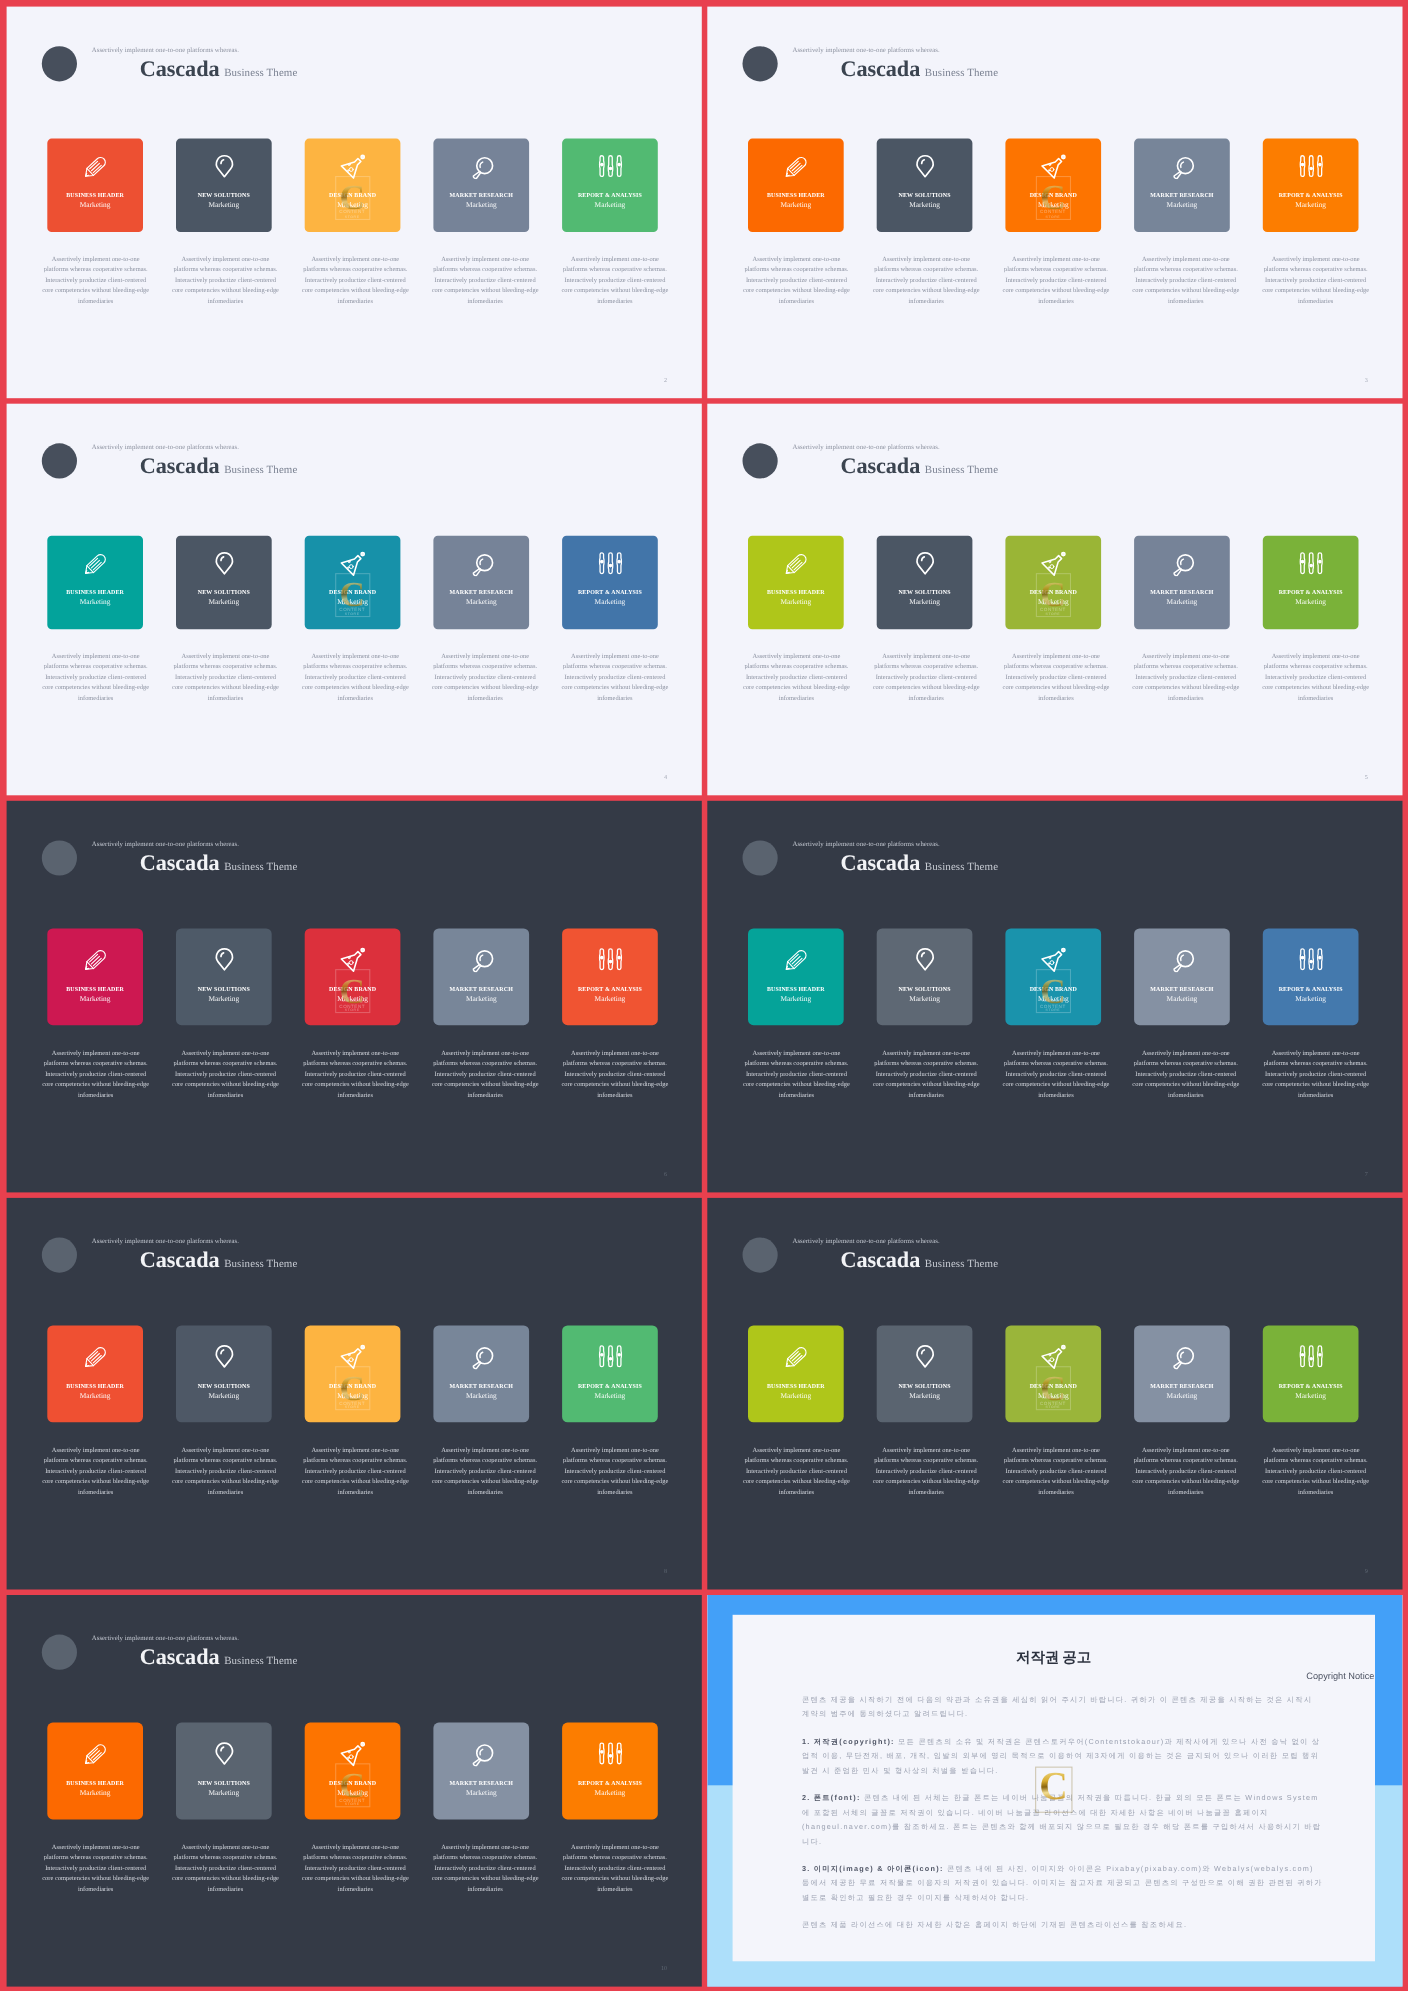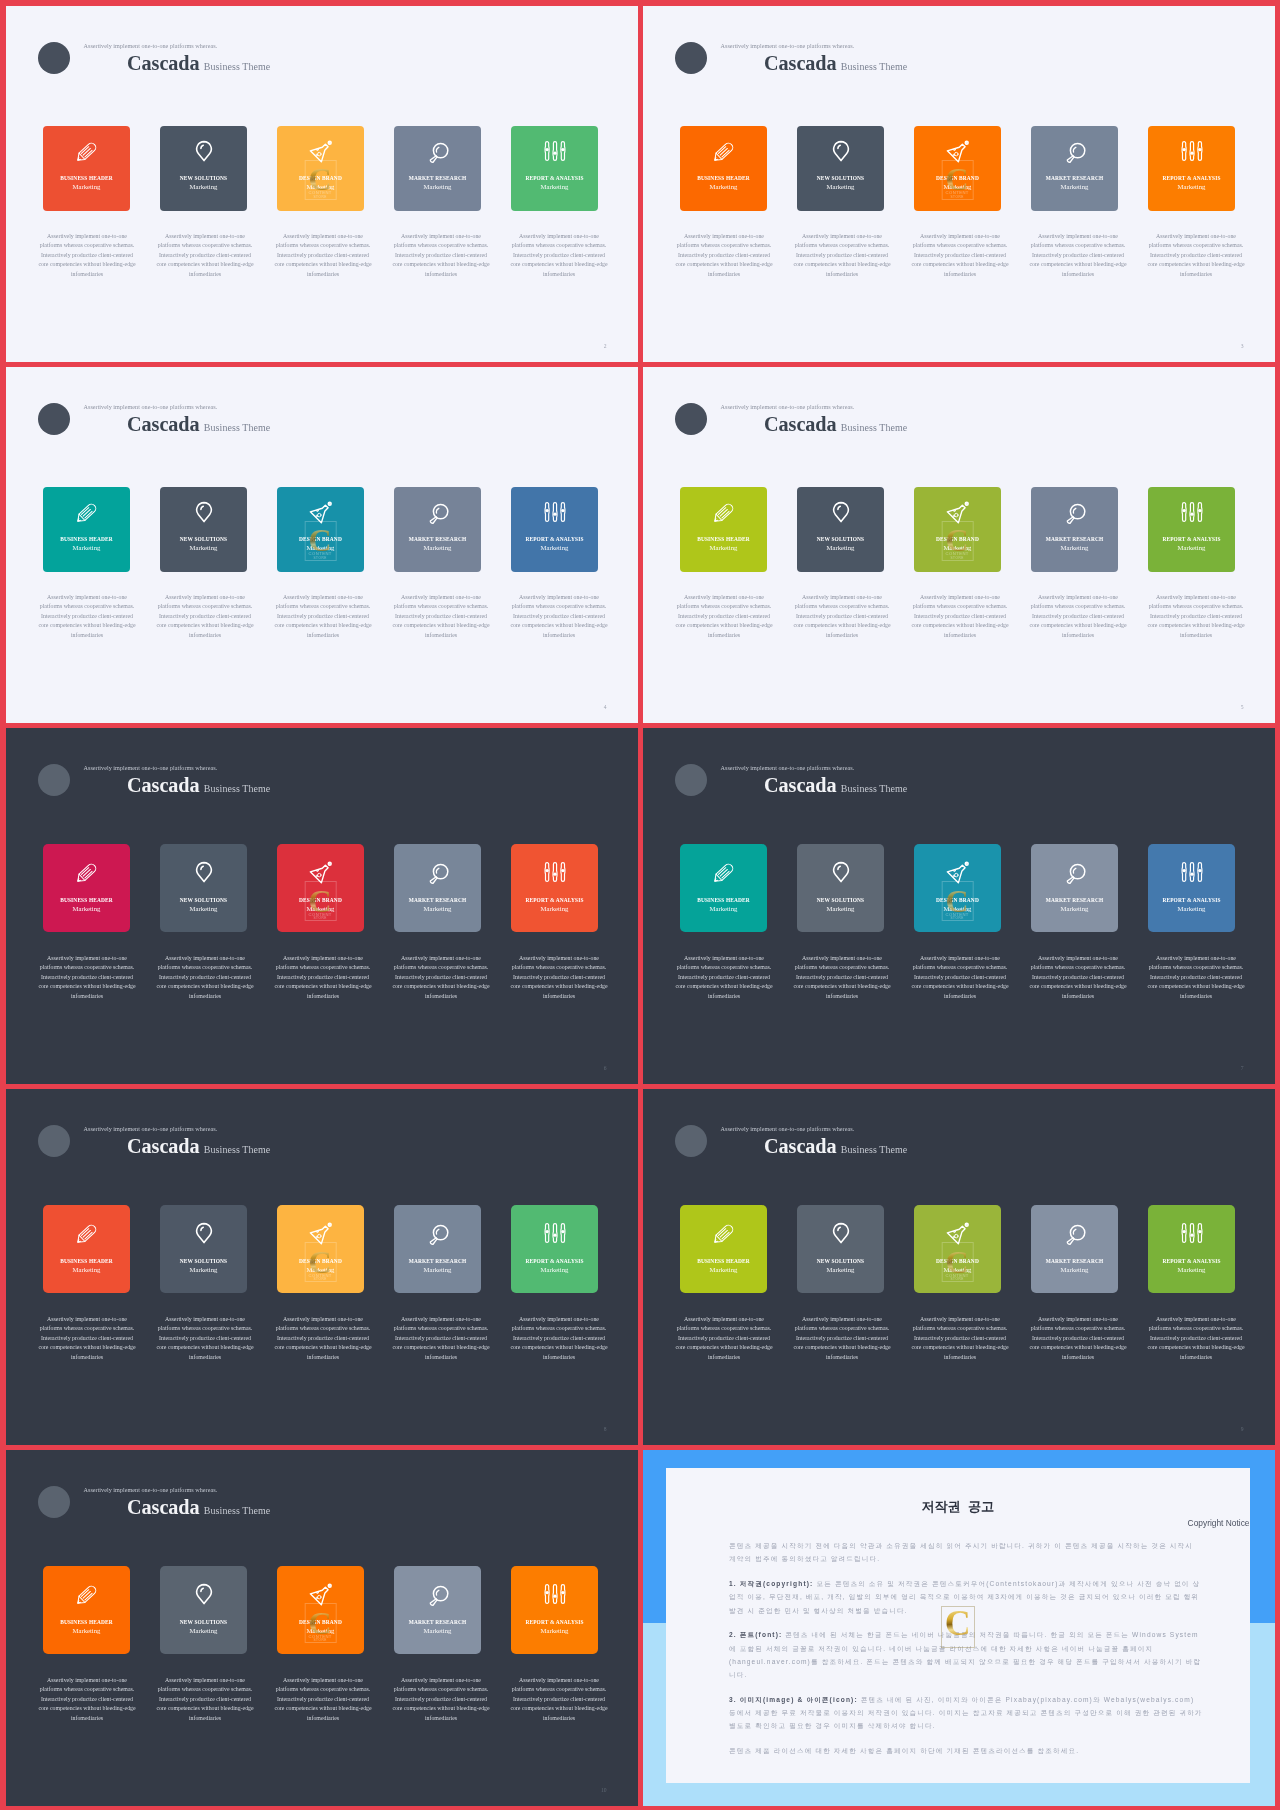--- a/index.html
+++ b/index.html
@@ -63,21 +63,21 @@
 
   
   .pg{position:absolute;right:31px;bottom:13px;font-size:5.6px;color:#A1A6B3;}
   .slide.dark .pg{color:#5E6773;}
 
   
   .cr{position:absolute;inset:0;background:#43A0F8;}
   .cr .band{position:absolute;left:0;right:0;top:173px;bottom:0;background:#ADDFFA;}
   .cr .sheet{position:absolute;left:23.5px;top:18px;right:25px;bottom:23px;background:#F4F5FB;}
   .cr .tk{position:absolute;left:0;right:0;top:30.5px;text-align:center;font-size:13.2px;font-weight:700;
-          color:#2C323F;font-family:Liberation Mono, monospace;letter-spacing:-.2px;}
+          color:#2C323F;font-family:Liberation Serif, serif;letter-spacing:-.2px;}
   .cr .te{position:absolute;left:0;right:0;top:50.5px;text-align:right;font-size:8.4px;color:#4C5262;
           font-family:"Liberation Sans",sans-serif;}
   .cr .body{position:absolute;left:63px;right:46.5px;top:71.5px;font-size:6.6px;line-height:13.25px;letter-spacing:1.15px;
             color:#9AA0B0;font-family:"Liberation Sans",sans-serif;text-align:left;}
   .cr .body p{margin:0 0 11.5px 0;}
   .cr .body b{color:#4F5565;font-weight:700;}
   .cr .wmbox{position:absolute;left:50%;top:138px;transform:translateX(-50%);width:32px;height:40px;
              border:.8px solid rgba(150,130,70,.40);z-index:4;}
   .cr .wmbox span{position:absolute;left:0;right:0;top:-1.5px;text-align:center;
      font-size:36px;font-weight:700;line-height:1;font-family:"Liberation Serif",serif;

